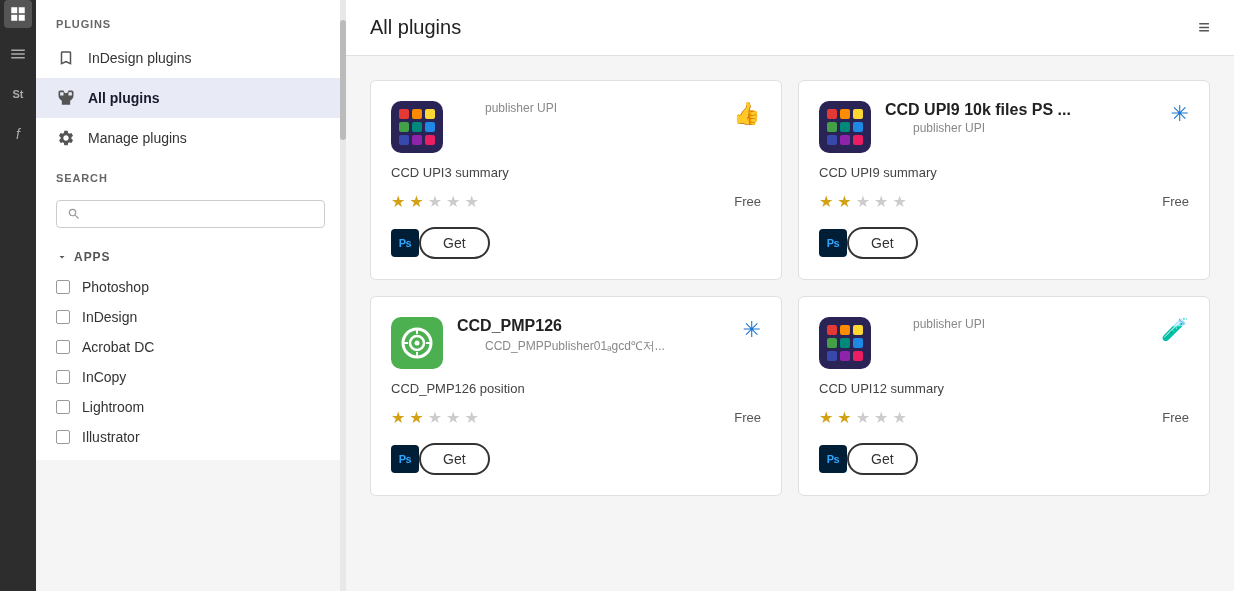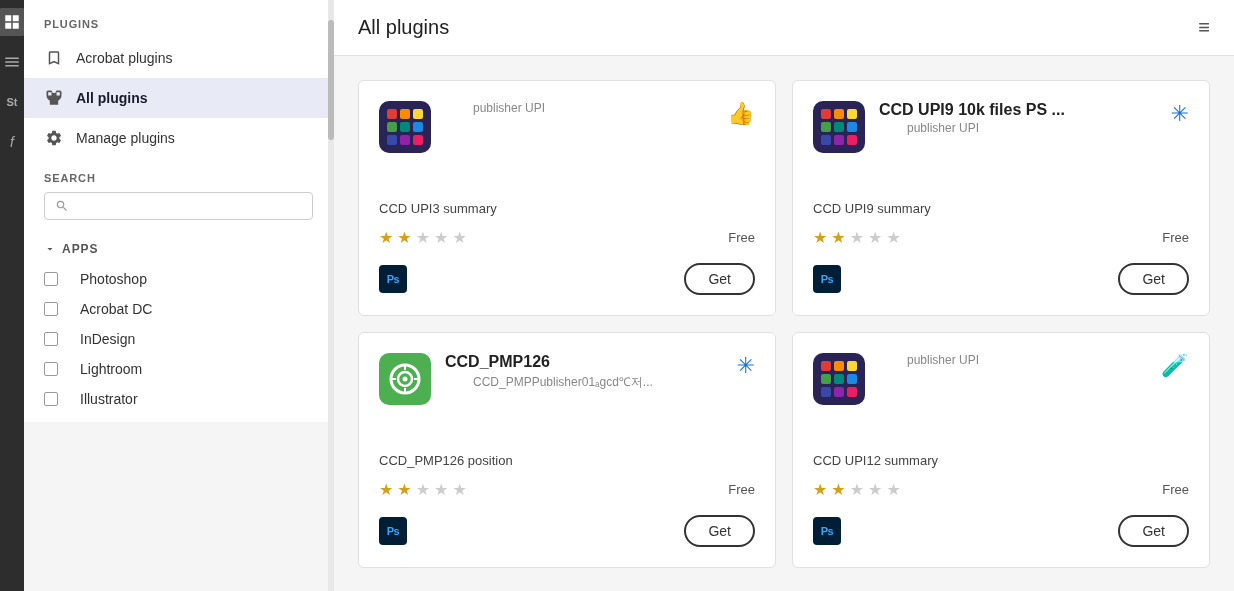--- a/index.html
+++ b/index.html
@@ -1,25 +1,24 @@
 <!DOCTYPE html>
 <html><head>
   <meta charset="utf-8">
   <style>
     * { box-sizing: border-box; margin: 0; padding: 0; }
     body { font-family: 'Segoe UI', Arial, sans-serif; font-size: 13px; background: #f5f5f5; display: flex; height: 591px; overflow: hidden; }
 
     
     .icon-bar {
-      width: 24px;
+      width: 36px;
       background: #2d2d2d;
       display: flex;
       flex-direction: column;
       align-items: center;
-      padding-top: 8px;
       gap: 12px;
       flex-shrink: 0;
     }
     .icon-bar-item {
       width: 28px;
       height: 28px;
       display: flex;
       align-items: center;
       justify-content: center;
       color: #aaa;
@@ -57,21 +56,21 @@
       padding: 10px 20px;
       cursor: pointer;
       color: #333;
       font-size: 14px;
       border-radius: 0;
     }
     .sidebar-nav-item.active { background: #e8eaf6; font-weight: 600; color: #1a1a2e; }
     .sidebar-nav-item .nav-icon { width: 20px; height: 20px; display: flex; align-items: center; justify-content: center; flex-shrink: 0; color: #555; }
 
     .search-section { padding: 14px 20px 6px 20px; }
-    .search-label { font-size: 11px; font-weight: 700; color: #666; letter-spacing: 0.08em; text-transform: uppercase; margin-bottom: 8px; }
+    .search-label { font-size: 11px; font-weight: 700; color: #666; letter-spacing: 0.08em; text-transform: uppercase; margin-bottom: 16px; }
     .search-input-wrapper {
       display: flex;
       align-items: center;
       border: 1px solid #ccc;
       border-radius: 4px;
       padding: 6px 10px;
       gap: 6px;
       background: #fff;
     }
     .search-input-wrapper input {
@@ -93,21 +92,21 @@
       font-weight: 700;
       color: #555;
       text-transform: uppercase;
       letter-spacing: 0.08em;
       margin-bottom: 8px;
       cursor: pointer;
     }
     .app-item {
       display: flex;
       align-items: center;
-      gap: 22px;
+      gap: 12px;
       padding: 7px 0;
       cursor: pointer;
       font-size: 14px;
       color: #333;
     }
     .app-item .checkbox {
       width: 14px;
       height: 14px;
       border: 1px solid #999;
       border-radius: 2px;
@@ -175,35 +174,34 @@
       grid-template-columns: repeat(3, 1fr);
       gap: 3px;
       padding: 8px;
     }
 
     .plugin-meta { flex: 1; }
     .plugin-name { font-size: 16px; font-weight: 600; color: #222; margin-bottom: 2px; }
     .plugin-publisher { font-size: 12px; color: #888; padding-left: 28px; }
     .plugin-badge { margin-left: auto; flex-shrink: 0; }
 
-    .plugin-summary { font-size: 13px; color: #444; margin-bottom: 12px; margin-top: 36px; }
+    .plugin-summary { font-size: 13px; color: #444; margin-bottom: 12px; }
 
     .plugin-rating {
       display: flex;
       align-items: center;
       gap: 4px;
       margin-bottom: 16px;
     }
     .star { color: #ccc; font-size: 16px; }
     .price-label { margin-left: auto; font-size: 13px; color: #555; }
 
     .plugin-card-footer {
       display: flex;
       align-items: center;
-      justify-content: space-between;
     }
     .ps-badge {
       width: 28px;
       height: 28px;
       background: #001e36;
       border-radius: 4px;
       display: flex;
       align-items: center;
       justify-content: center;
       color: #31a8ff;
@@ -281,21 +279,21 @@
   <div class="sidebar">
 
     <div class="sidebar-section-label">PLUGINS</div>
 
     <div class="sidebar-nav-item">
       <span class="nav-icon">
         <svg width="18" height="18" viewBox="0 0 24 24" fill="#555">
             <path d="M17 3H7c-1.1 0-2 .9-2 2v16l7-3 7 3V5c0-1.1-.9-2-2-2zm0 15l-5-2.18L7 18V5h10v13z"></path>
           </svg>
       </span>
-      <span>Acrobat plugins</span>
+      <span>InDesign plugins</span>
     </div>
     <div class="sidebar-nav-item active">
       <span class="nav-icon">
         <svg width="20" height="20" viewBox="0 0 24 24" fill="#555">
             <path d="M9 3H5C3.9 3 3 3.9 3 5v4c0 2.8 1.7 5.1 4 6.3V20h10v-4.7c2.3-1.2 4-3.5 4-6.3V5c0-1.1-.9-2-2-2h-4l-1.5 3h-3L9 3zm-4 6V5h4v4H5zm10 0V5h4v4h-4z"></path>
           </svg>
       </span>
       <span>All plugins</span>
     </div>
     <div class="sidebar-nav-item">
@@ -323,25 +321,29 @@
           </svg>
         <span>APPS</span>
       </div>
       <div id="app-list">
           <div class="app-item">
     <div class="checkbox"></div>
     <span>Photoshop</span>
   </div>
           <div class="app-item">
     <div class="checkbox"></div>
-    <span>Acrobat DC</span>
+    <span>InDesign</span>
   </div>
           <div class="app-item">
     <div class="checkbox"></div>
-    <span>InDesign</span>
+    <span>Acrobat DC</span>
+  </div>
+          <div class="app-item">
+    <div class="checkbox"></div>
+    <span>InCopy</span>
   </div>
           <div class="app-item">
     <div class="checkbox"></div>
     <span>Lightroom</span>
   </div>
           <div class="app-item">
     <div class="checkbox"></div>
     <span>Illustrator</span>
   </div>
         </div>

